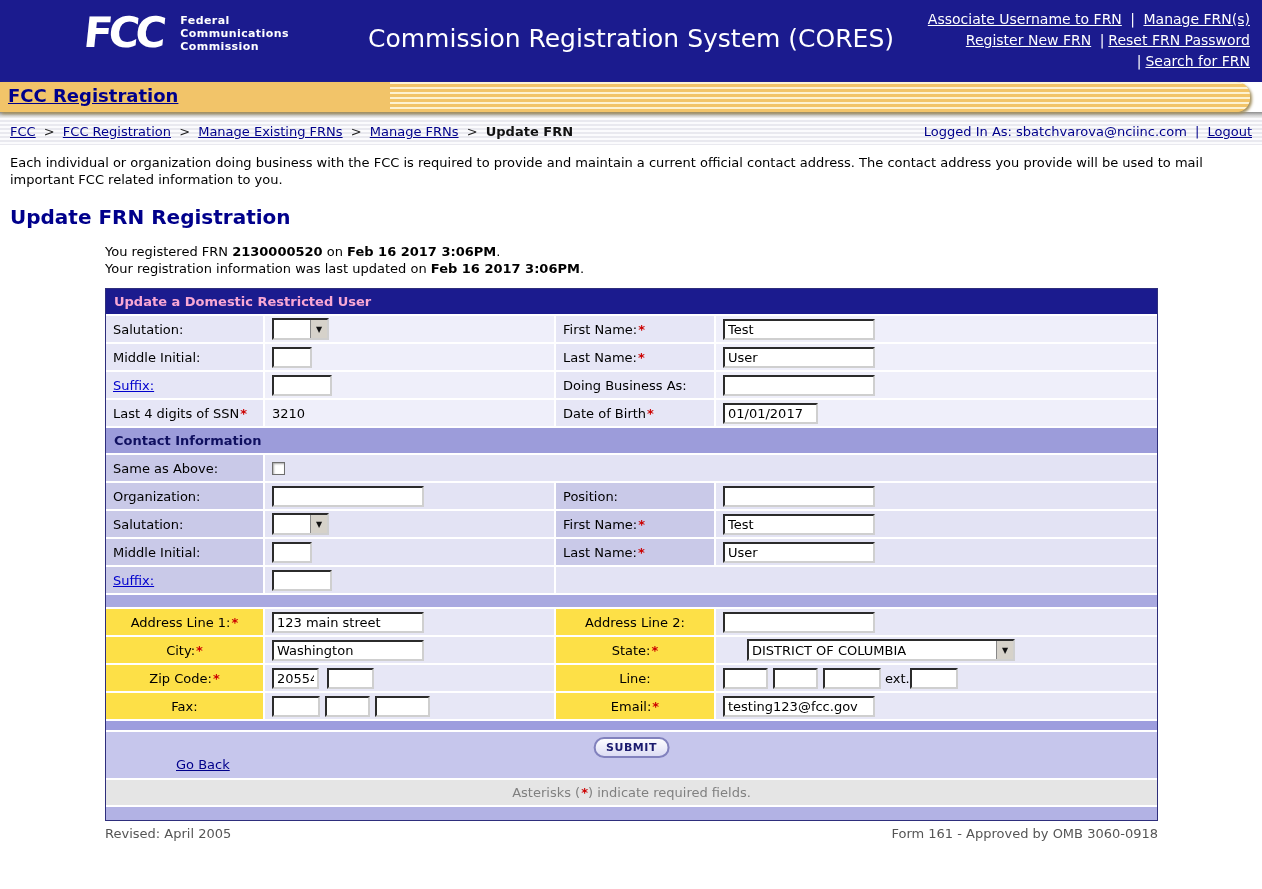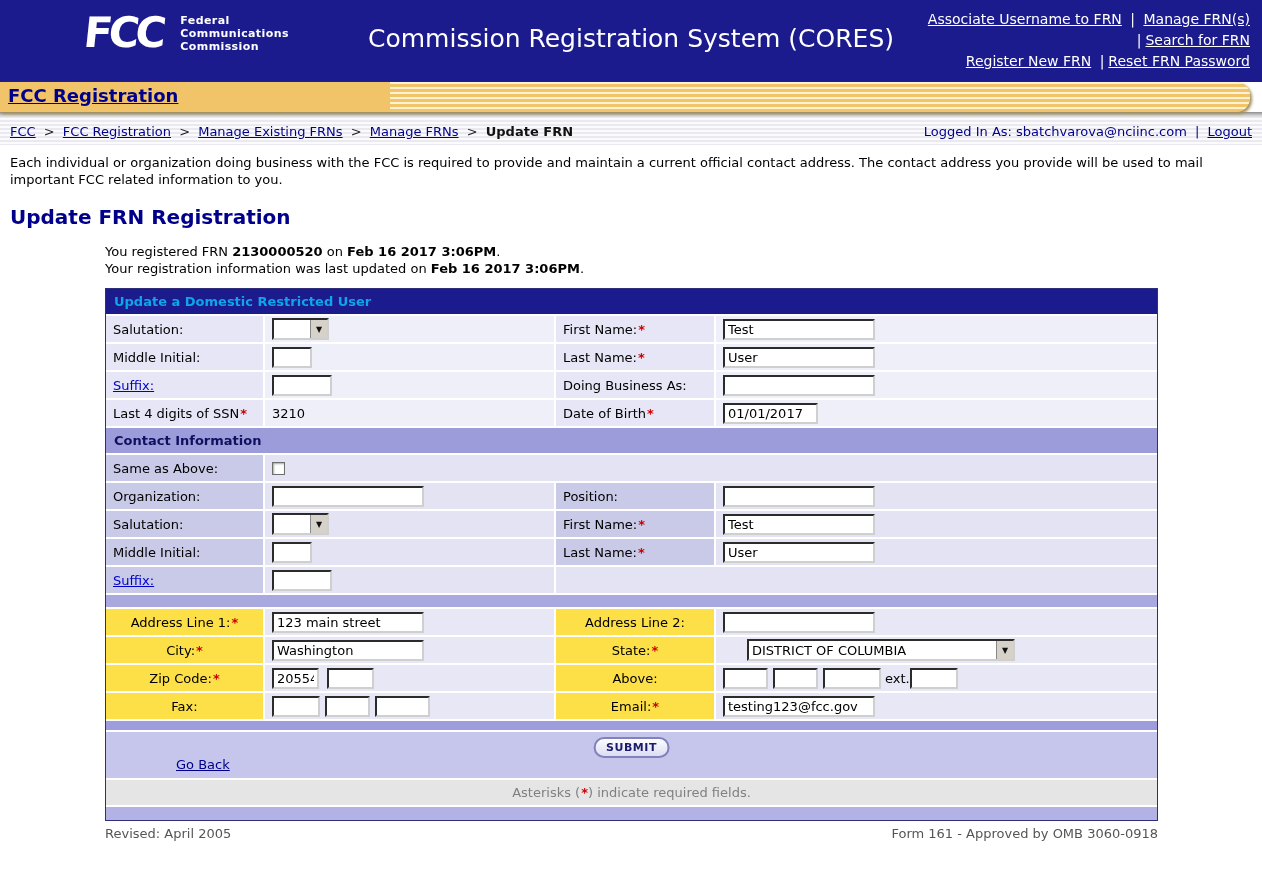--- a/index.html
+++ b/index.html
@@ -63,21 +63,21 @@
   .intro { margin:9px 28px 0 10px; line-height:17px; color:#000; }
   .pg-title { margin:17px 0 0 10px; font-size:20px; color:#00008b; font-weight:bold; }
   .reg-info { margin:14px 0 0 105px; line-height:17px; }
 
   
   .form-table {
     width:1053px; margin:11px 0 0 105px; border:1px solid #2e2e7c;
     background:#fff; display:flex; flex-direction:column; gap:2px;
   }
   .sec-hdr { padding:5px 8px; font-weight:bold; font-size:13px; }
-  .sec-hdr.navy { background:#1b1b8e; color:#0ea5e9; }
+  .sec-hdr.navy { background:#1b1b8e; color:#f9a8d4; }
   .sec-hdr.peri { background:#9c9cda; color:#101060; }
   .frow { display:grid; grid-template-columns:157px 289px 158px 1fr; gap:2px; }
   .cell { display:flex; align-items:center; padding:0 7px; height:26px; white-space:nowrap; }
   .span3 { grid-column:2 / 5; }
   .span2 { grid-column:3 / 5; }
   .s1 .lbl { background:#e6e6f6; }
   .s1 .val { background:#efeffa; }
   .ct .lbl { background:#c9c9e8; }
   .ct .val { background:#e3e3f4; }
   .ad .lbl { background:#fde047;justify-content:center; }
@@ -143,25 +143,25 @@
     </span>
   </div>
   <div class="cores-title">Commission Registration System (CORES)</div>
   <div class="hdr-nav">
     <div>
       <a>Associate Username to FRN</a>
       <span class="pipe">|</span>
       <a>Manage FRN(s)</a>
     </div>
     <div>
-      <span class="pipe">|</span><a>Search for FRN</a>
-    </div>
-    <div>
       <a>Register New FRN</a>
       <span class="pipe">|</span><a>Reset FRN Password</a>
+    </div>
+    <div>
+      <span class="pipe">|</span><a>Search for FRN</a>
     </div>
   </div>
 </div>
 
 <div class="gold-wrap">
   <div class="gold-bar">
     <div class="gold-stripes"></div>
     <a class="gold-title">FCC Registration</a>
   </div>
 </div>
@@ -382,21 +382,21 @@
   <div class="frow ad">
     <div class="cell lbl">
         <span>Zip Code: </span>
         <span class="req">*</span>
       </div>
     <div class="cell val">
       <input class="ti w68 gap" value="20554" style="">
         <input class="ti w68" style="">
     </div>
     <div class="cell lbl">
-        <span>Above:</span>
+        <span>Line:</span>
       </div>
     <div class="cell val">
       <input class="ti w45 gap4" style="">
         <input class="ti w45 gap4" style="">
         <input class="ti w58" style="">
         <span class="ext-lbl">ext.</span>
         <input class="ti w48" style="">
     </div>
   </div>
 

